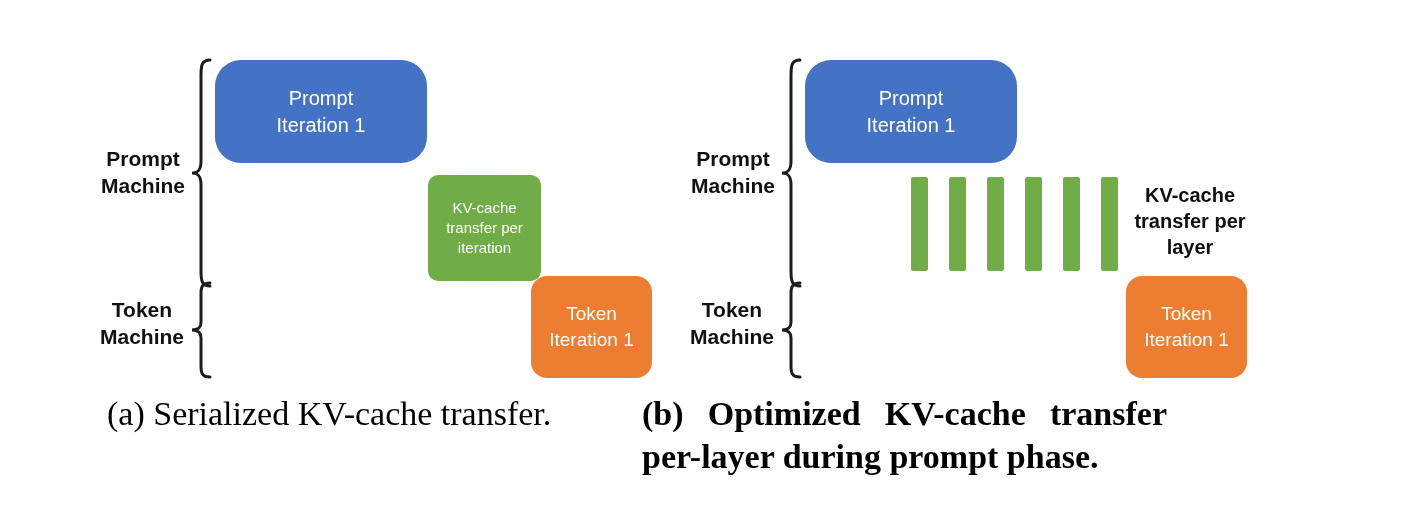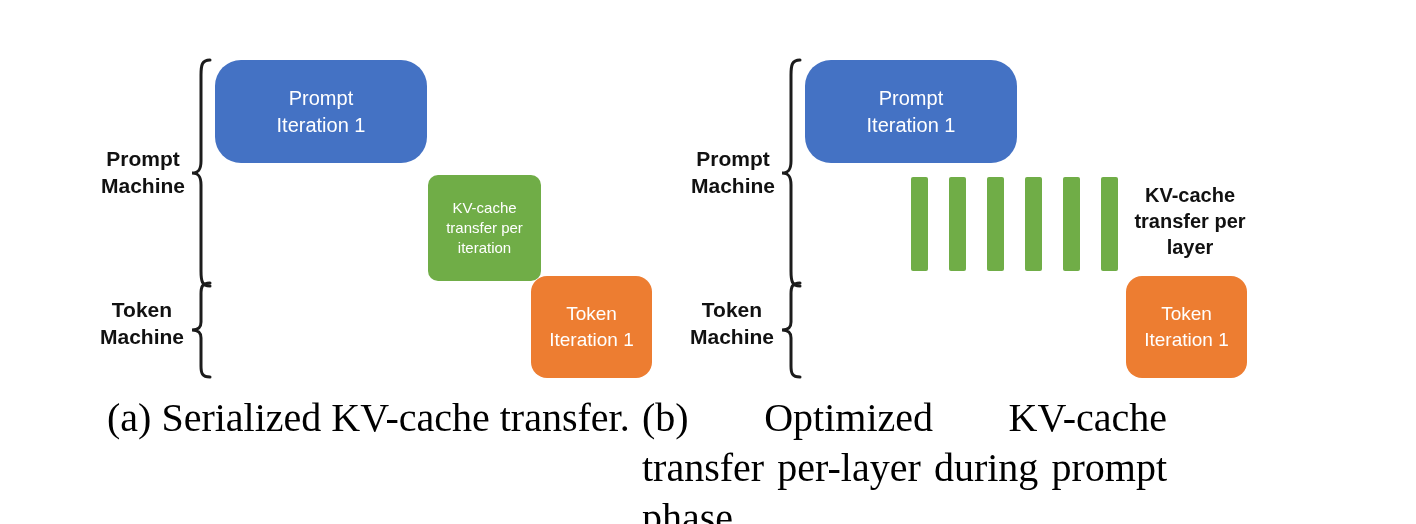--- a/index.html
+++ b/index.html
@@ -63,25 +63,25 @@
     font-weight: bold;
     font-size: 20px;
     line-height: 1.3;
     color: #111111;
     text-align: center;
     white-space: pre-line;
   }
   .caption {
     position: absolute;
     font-family: "Liberation Serif", serif;
-    font-size: 40px;
+    font-size: 34px;
     color: #000000;
     line-height: 1.25;
   }
-  .caption.justify { text-align: justify; }
+  .caption.justify { text-align: justify; font-weight: bold; }
 </style>
 </head>
 <body>
 
 <div class="canvas">
 
   <section>
 
     <div class="mlabel" style="left:96px; top:146px; width:94px;">Prompt
 Machine</div>

